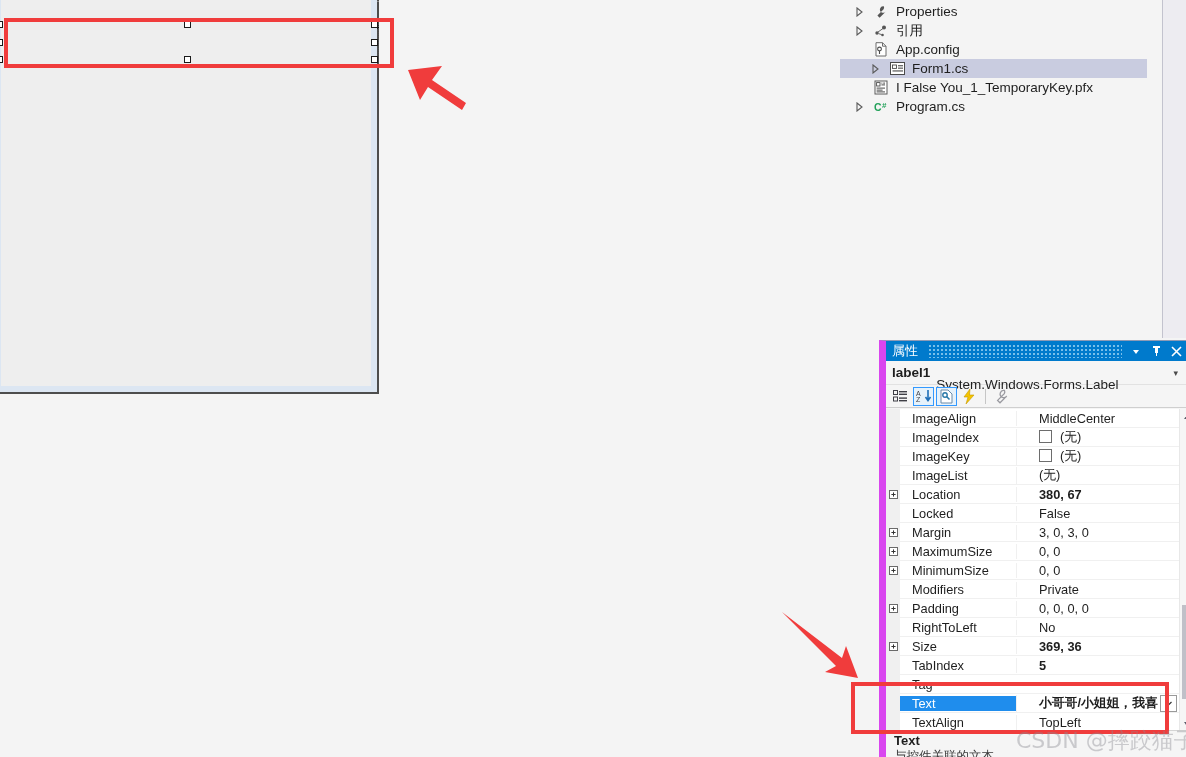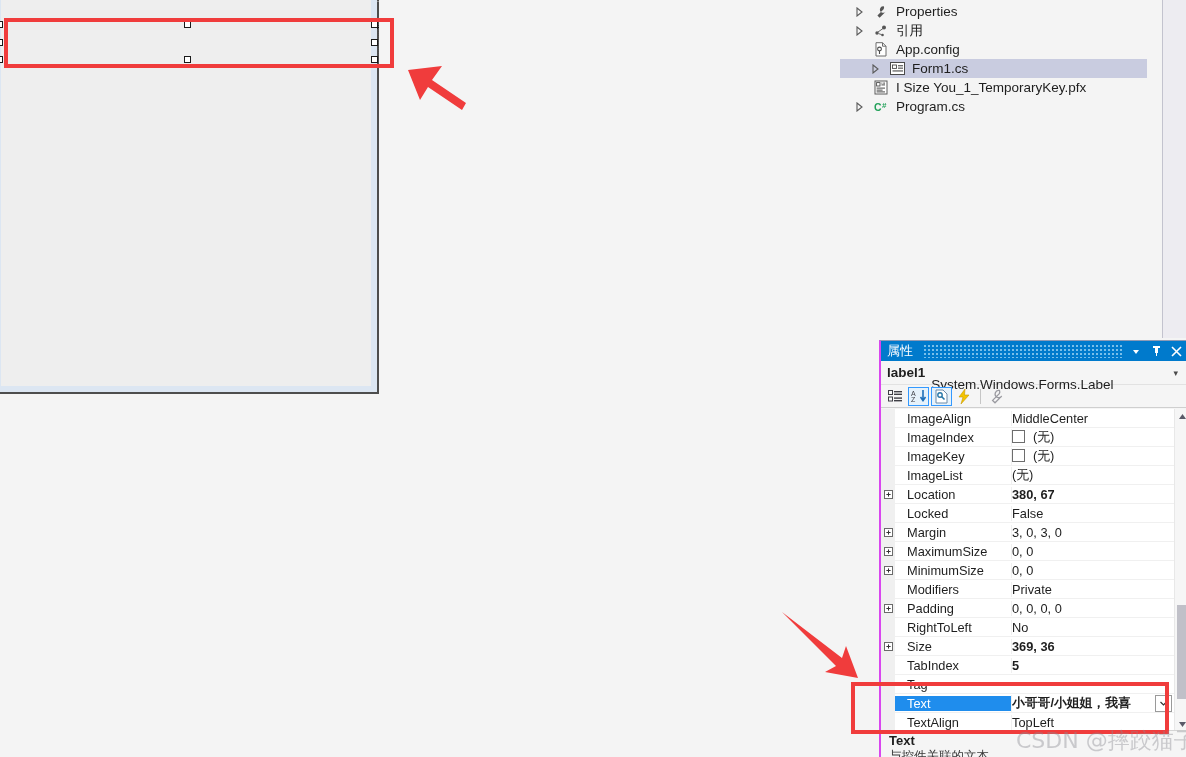--- a/index.html
+++ b/index.html
@@ -117,21 +117,21 @@
   }
   .sln-far-right {
     position: absolute; left: 1163px; top: 0; width: 23px; height: 338px;
     background: #edecf1;
   }
 
   
   .props-panel {
     position: absolute; left: 879px; top: 340px; width: 307px; height: 417px;
     background: #f5f5f5;
-    border-left: 2px solid #d946ef;
+    border-left: 7px solid #d946ef;
     border-top: 1px solid #8f9bb5;
   }
   .props-titlebar {
     position: relative;
     height: 20px;
     background: #007acc;
     display: flex; align-items: center;
     color: #ffffff;
   }
   .props-title {
@@ -201,21 +201,21 @@
     height: 100%;
     font-size: 11px; color: #333;
   }
   .prow .pname {
     flex: 0 0 116px;
     padding-left: 12px;
     overflow: hidden; white-space: nowrap;
   }
   .prow .pval {
     flex: 1 1 auto;
-    padding-left: 0;
+    padding-left: 22px;
     overflow: hidden; white-space: nowrap;
     border-left: 1px solid #f0f0f0;
   }
   .prow .pval.bold { font-weight: bold; }
   .prow.sel .pname { background: #1f8ded; color: #ffffff; }
   .prow.sel .pval { font-weight: bold; }
   .swatch {
     display: inline-block; width: 13px; height: 13px;
     border: 1px solid #6d6d6d; background: #ffffff;
     vertical-align: -2px; margin-right: 8px;
@@ -368,21 +368,21 @@
               <rect x="1" y="1" width="12" height="13" fill="#fff" stroke="#5a5a5a"></rect>
               <rect x="2.6" y="2.6" width="3.4" height="3.4" fill="none" stroke="#4a4a4a" stroke-width="0.9"></rect>
               <rect x="7.4" y="2.6" width="1" height="1" fill="#4a4a4a"></rect>
               <rect x="9.2" y="2.6" width="1.8" height="1" fill="#4a4a4a"></rect>
               <rect x="7.4" y="4.4" width="3.6" height="1" fill="#4a4a4a"></rect>
               <rect x="2.6" y="7.6" width="8.4" height="1" fill="#4a4a4a"></rect>
               <rect x="2.6" y="9.6" width="6" height="1" fill="#4a4a4a"></rect>
               <rect x="2.6" y="11.4" width="8.4" height="1" fill="#4a4a4a"></rect>
             </svg>
           </span>
-          <span class="tw-label">I Size You_1_TemporaryKey.pfx</span>
+          <span class="tw-label">I False You_1_TemporaryKey.pfx</span>
         </div>
         <div class="tree-row indent-1">
           <span class="tw-expander">
             <svg width="9" height="10" viewBox="0 0 9 10">
               <polygon points="2,1 7,5 2,9" fill="none" stroke="#5a5a5a" stroke-width="1.1"></polygon>
             </svg>
           </span>
           <span class="tw-icon">
             <svg width="15" height="14" viewBox="0 0 15 14">
               <text x="0" y="11" font-size="10.5" font-weight="bold" font-family="Liberation Sans, sans-serif" fill="#23a15a">C</text>

